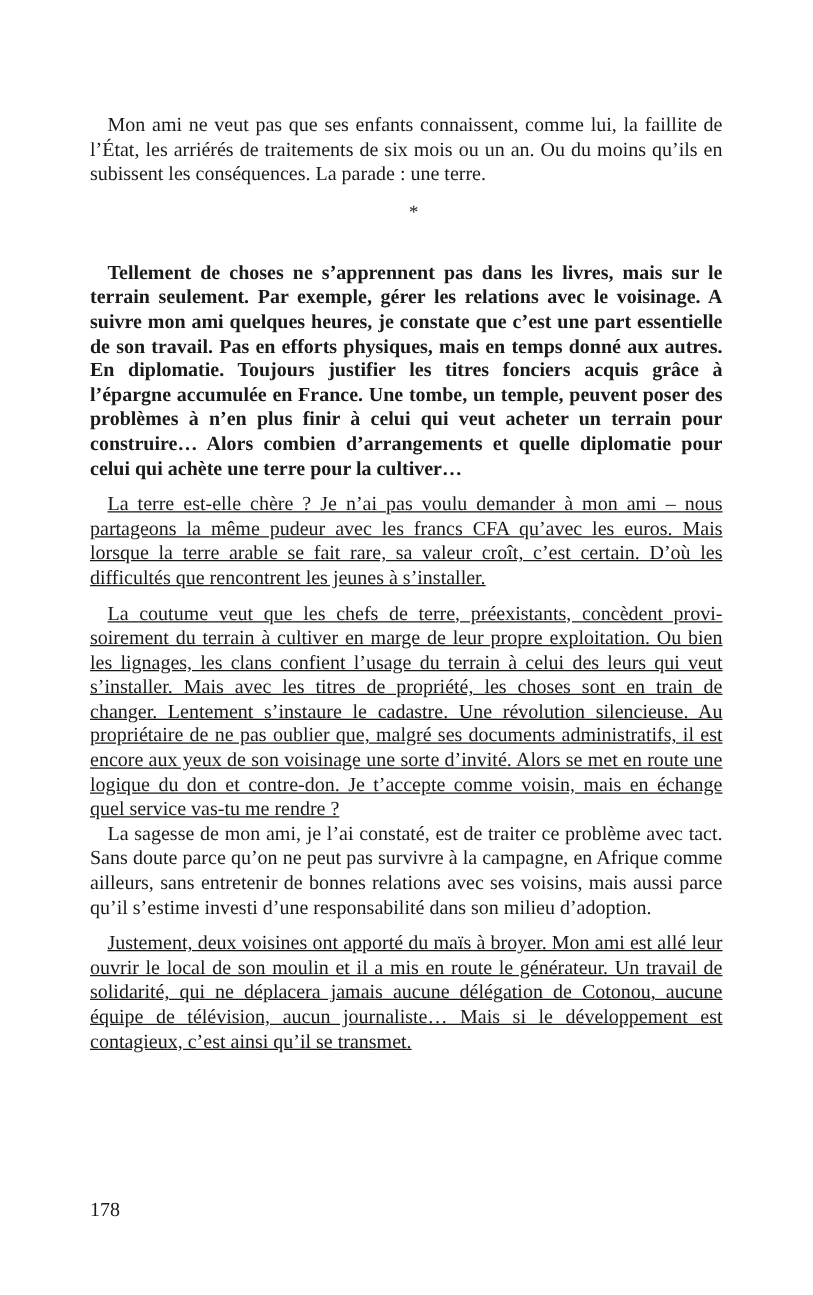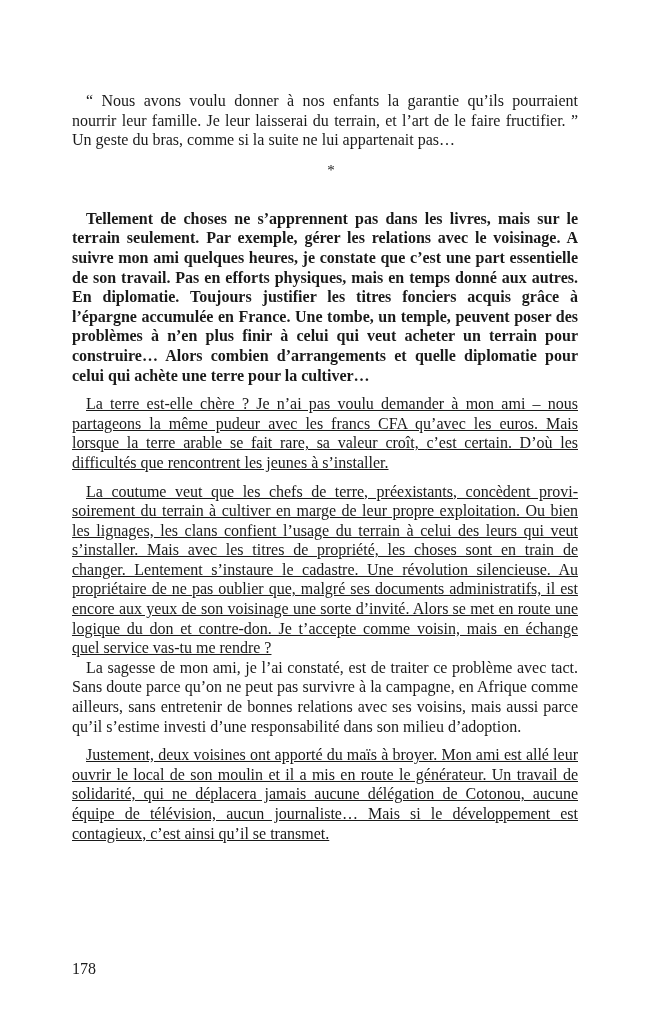--- a/index.html
+++ b/index.html
@@ -50,21 +50,21 @@
       left: 72px;
       top: 959px;
       font-size: 16px;
       line-height: 19px;
     }
   </style>
 </head>
 <body>
 
 <div class="page">
-  <p class="para">“ Nous avons voulu donner à nos enfants la garantie qu’ils pourraient nourrir leur famille. Je leur laisserai du terrain, et l’art de le faire fruc­tifier. ” Un geste du bras, comme si la suite ne lui appartenait pas…</p>
+  <p class="para">Mon ami ne veut pas que ses enfants connaissent, comme lui, la faillite de l’État, les arriérés de traitements de six mois ou un an. Ou du moins qu’ils en subissent les conséquences. La parade : une terre.</p>
 
   <div class="separator">*</div>
 
   <p class="para after-sep">Tellement de choses ne s’apprennent pas dans les livres, mais sur le terrain seulement. Par exemple, gérer les relations avec le voisinage. A suivre mon ami quelques heures, je constate que c’est une part essentielle de son travail. Pas en efforts physiques, mais en temps donné aux autres. En diplomatie. Toujours justifier les titres fonciers acquis grâce à l’épargne accumulée en France. Une tombe, un temple, peuvent poser des problèmes à n’en plus finir à celui qui veut acheter un terrain pour construire… Alors combien d’arrangements et quelle diplomatie pour celui qui achète une terre pour la cultiver…</p>
   <p class="para gap-before">La terre est-elle chère ? Je n’ai pas voulu demander à mon ami – nous partageons la même pudeur avec les francs CFA qu’avec les euros. Mais lorsque la terre arable se fait rare, sa valeur croît, c’est certain. D’où les difficultés que rencontrent les jeunes à s’installer.</p>
   <p class="para gap-before">La coutume veut que les chefs de terre, préexistants, concèdent provi­soirement du terrain à cultiver en marge de leur propre exploitation. Ou bien les lignages, les clans confient l’usage du terrain à celui des leurs qui veut s’installer.  Mais avec les titres de propriété, les choses sont en train de changer. Lentement s’instaure le cadastre. Une révolution silencieuse. Au propriétaire de ne pas oublier que, malgré ses documents administra­tifs, il est encore aux yeux de son voisinage une sorte d’invité. Alors se met en route une logique du don et contre-don. Je t’accepte comme voisin, mais en échange quel service vas-tu me rendre ?</p>
   <p class="para">La sagesse de mon ami, je l’ai constaté, est de traiter ce problème avec tact. Sans doute parce qu’on ne peut pas survivre à la campagne, en Afrique comme ailleurs, sans entretenir de bonnes relations avec ses voisins, mais aussi parce qu’il s’estime investi d’une responsabilité dans son milieu d’adoption.</p>
   <p class="para gap-before">Justement, deux voisines ont apporté du maïs à broyer. Mon ami est allé leur ouvrir le local de son moulin et il a mis en  route le générateur. Un travail de solidarité, qui ne déplacera jamais aucune délégation de Cotonou, aucune équipe de télévision, aucun journaliste… Mais si le développement est contagieux, c’est ainsi qu’il se transmet.</p>
 </div>
 

